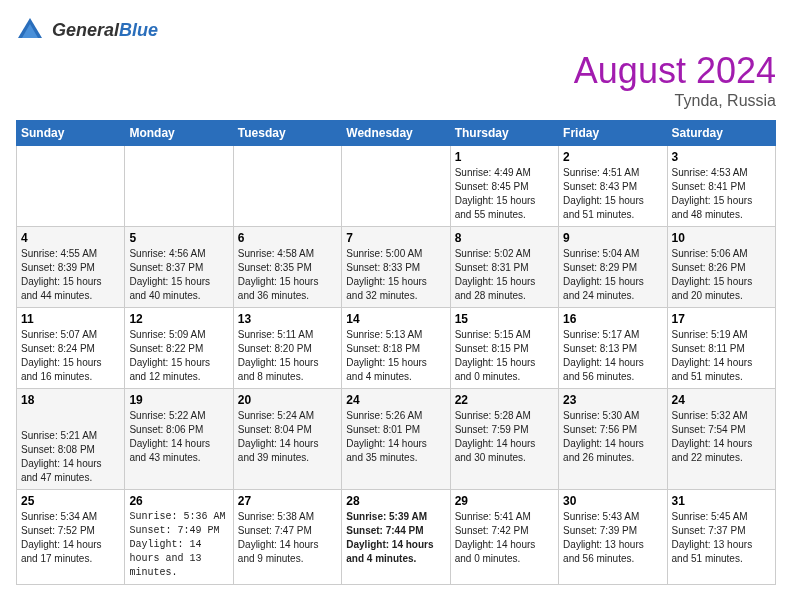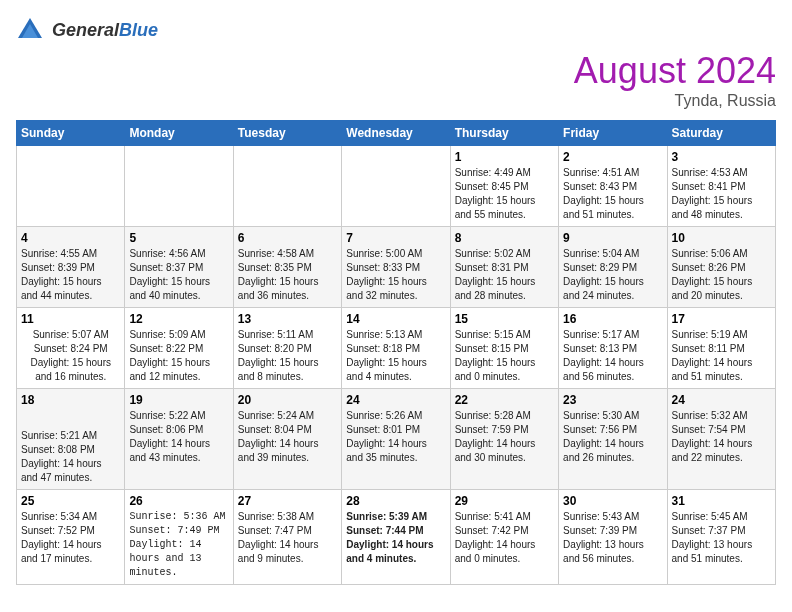--- a/index.html
+++ b/index.html
@@ -183,21 +183,21 @@
         <td>
           <div class="day-num">10</div>
           <div class="day-detail" style="white-space: pre-line;">Sunrise: 5:06 AM
 Sunset: 8:26 PM
 Daylight: 15 hours and 20 minutes.</div>
         </td>
       </tr>
       <tr>
         <td>
           <div class="day-num">11</div>
-          <div class="day-detail" style="white-space: pre-line; text-align: center;">Sunrise: 5:07 AM
+          <div class="day-detail" style="white-space: pre-line;">Sunrise: 5:07 AM
 Sunset: 8:24 PM
 Daylight: 15 hours and 16 minutes.</div>
         </td>
         <td>
           <div class="day-num">12</div>
           <div class="day-detail" style="white-space: pre-line;">Sunrise: 5:09 AM
 Sunset: 8:22 PM
 Daylight: 15 hours and 12 minutes.</div>
         </td>
         <td>

